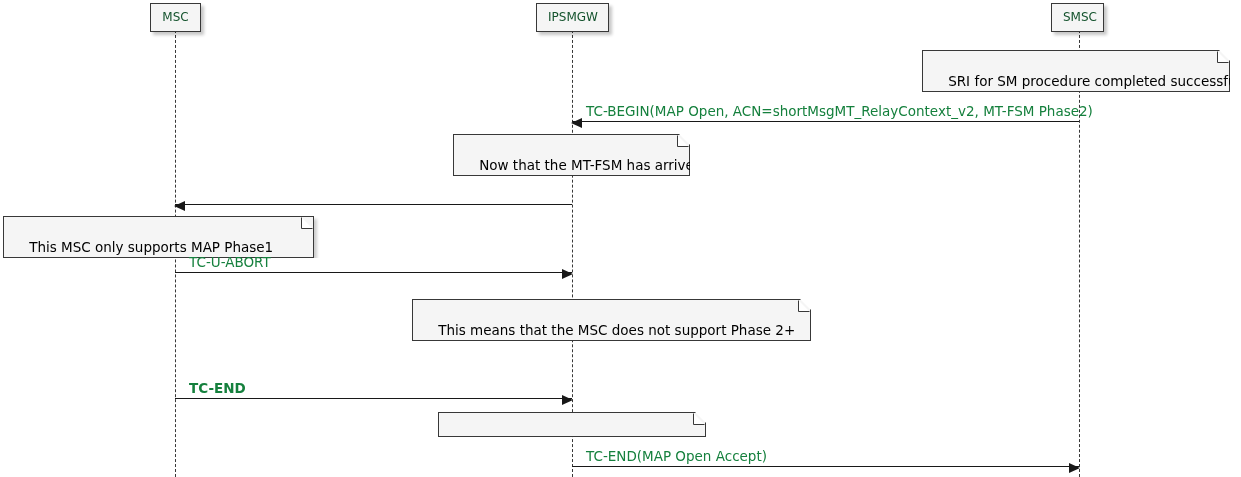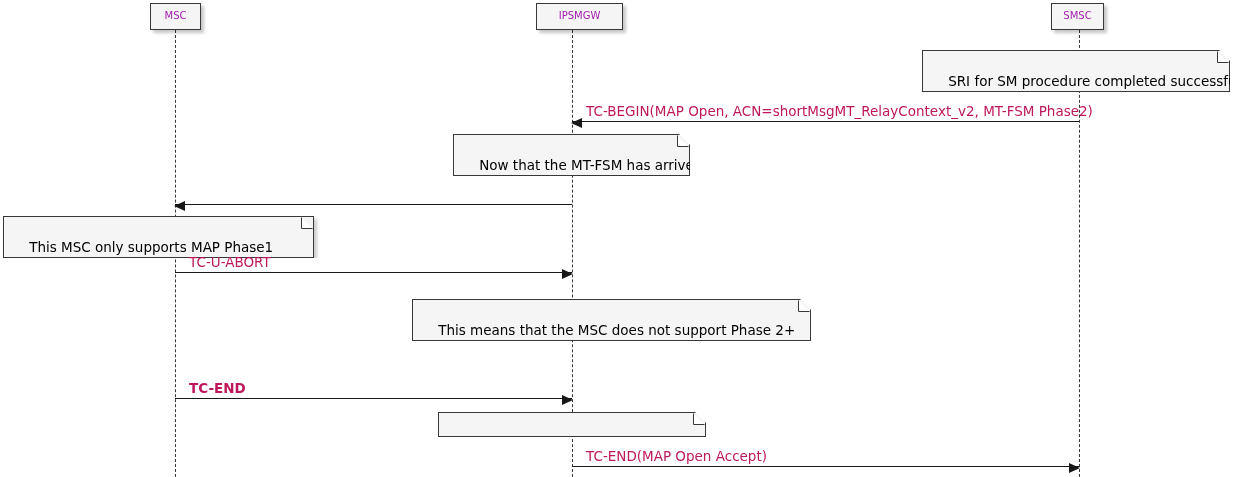--- a/index.html
+++ b/index.html
@@ -28,22 +28,22 @@
     top: 30px;
     height: 447px;
   }
 
   
   .participant {
     position: absolute;
     box-sizing: border-box;
     background: #F5F5F5;
     border: 1.5px solid #383838;
-    color: #a21caf;
-    font-size: 10px;
+    color: #14532d;
+    font-size: 12px;
     line-height: 1;
     padding: 7px 11px 8px 11px;
     white-space: nowrap;
     box-shadow: 3px 3px 3px rgba(0,0,0,0.22);
     text-align: center;
   }
 
   
   .note {
     position: absolute;
@@ -77,21 +77,21 @@
     right: 0;
     bottom: 0;
     height: 0;
     border-top: 1.4px solid #181818;
   }
   .msg .label {
     position: absolute;
     bottom: 3px;
     font-size: 13.5px;
     line-height: 15px;
-    color: #be185d;
+    color: #15803d;
     white-space: nowrap;
   }
   .msg .label.left  { left: 14px; }
   .msg .head {
     position: absolute;
     bottom: -5.5px;
     width: 0; height: 0;
   }
   .msg .head.to-right {
     right: -1px;
@@ -111,21 +111,21 @@
 
 <div id="diagram">
 
   <div class="lifeline" style="left:175px;"></div>
   <div class="lifeline" style="left:572px;"></div>
   <div class="lifeline" style="left:1079px;"></div>
 
   <div class="participant" style="left:150px; top:3px; width:51px;">
     <span>MSC</span>
   </div>
-  <div class="participant" style="left:536px; top:3px; width:87px;">
+  <div class="participant" style="left:536px; top:3px; width:73px;">
     <span>IPSMGW</span>
   </div>
   <div class="participant" style="left:1051px; top:3px; width:53px;">
     <span>SMSC</span>
   </div>
 
   <div class="note" style="left: 922px; top: 50px; width: 308px; height: 42px; clip-path: polygon(0px 0px, 297px 0px, 308px 11px, 308px 42px, 0px 42px);">
     <span>SRI for SM procedure completed successfully
 Deliver a message</span>
     <svg class="fold-line" viewBox="0 0 12 12" style="width: 12px; height: 12px; right: 0px; top: 0px;">

